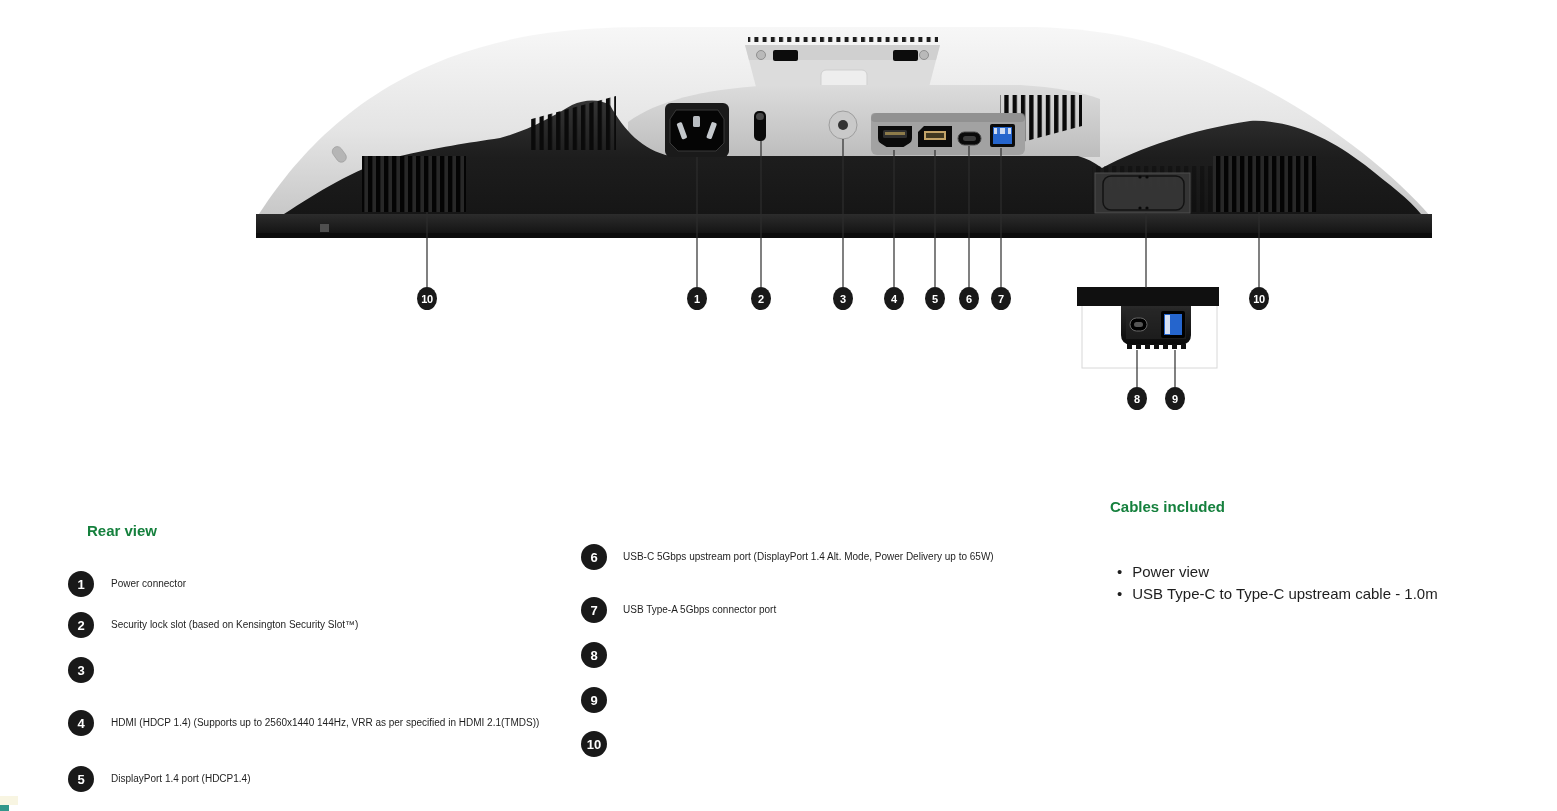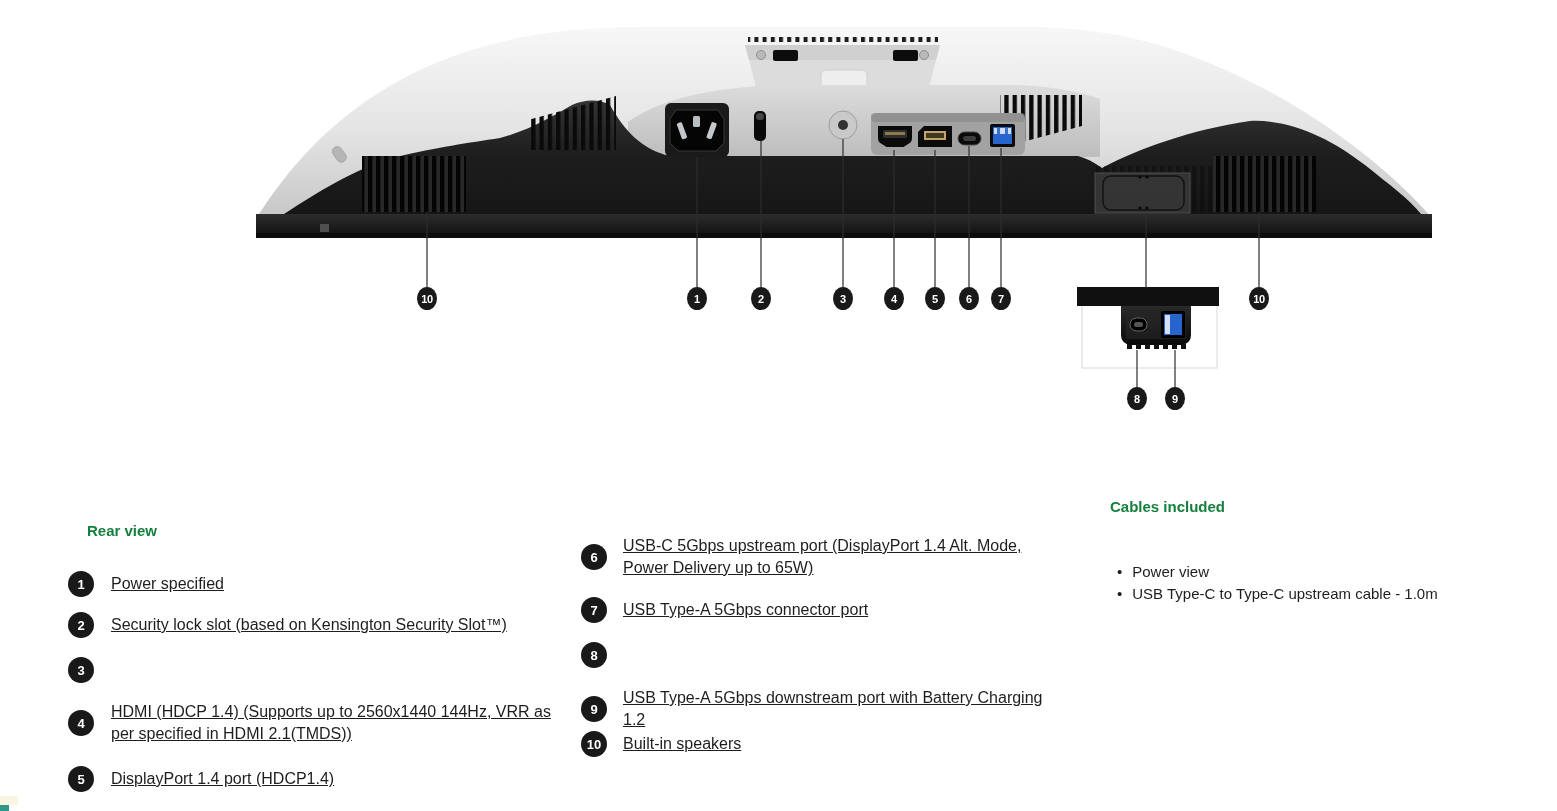--- a/index.html
+++ b/index.html
@@ -20,21 +20,21 @@
 
   
   .heading { position:absolute; font-size:15px; font-weight:700; color:#15803d; }
   .lrow { position:absolute; display:flex; align-items:center; }
   .lrow.gL { gap:17px; } .lrow.gM { gap:16px; }
   .li-badge {
     flex:0 0 auto; width:26px; height:26px; border-radius:50%;
     background:#191919; color:#fff; font-weight:700; font-size:13px;
     display:flex; align-items:center; justify-content:center;
   }
-  .li-text { font-size:16px; line-height:22px; color:#1e1e1e;text-decoration:underline; }
+  .li-text { font-size:10px; line-height:22px; color:#1e1e1e; }
   .wL { width:455px; } .wM { width:440px; }
   .two { min-height:46px; }
 
   .brow { position:absolute; display:flex; gap:10px; font-size:15px; line-height:22px; color:#1e1e1e; }
   .bdot { font-size:15px; line-height:22px; }
 
   .artifact { position:absolute; }
 </style>
 </head>
 <body>
@@ -231,21 +231,21 @@
     <div class="co-badge" style="left:417px;top:287px">10</div>
     <div class="co-badge" style="left:1249px;top:287px">10</div>
     <div class="co-badge" style="left:1127px;top:387px">8</div>
     <div class="co-badge" style="left:1165px;top:387px">9</div>
   </div>
 
   <div class="heading" style="left:87px;top:522px">Rear view</div>
 
   <div class="lrow gL" style="left:68px;top:571px">
     <span class="li-badge">1</span>
-    <span class="li-text wL">Power specified</span>
+    <span class="li-text wL">Power connector</span>
   </div>
   <div class="lrow gL" style="left:68px;top:612px">
     <span class="li-badge">2</span>
     <span class="li-text wL">Security lock slot (based on Kensington Security Slot™)</span>
   </div>
   <div class="lrow gL" style="left:68px;top:657px">
     <span class="li-badge">3</span>
   </div>
   <div class="lrow gL two" style="left:68px;top:700px">
     <span class="li-badge">4</span>
@@ -262,25 +262,23 @@
   </div>
   <div class="lrow gM" style="left:581px;top:597px">
     <span class="li-badge">7</span>
     <span class="li-text wM">USB Type-A 5Gbps connector port</span>
   </div>
   <div class="lrow gM" style="left:581px;top:642px">
     <span class="li-badge">8</span>
   </div>
   <div class="lrow gM" style="left:581px;top:687px">
     <span class="li-badge">9</span>
-    <span class="li-text wM">USB Type-A 5Gbps downstream port with Battery Charging 1.2</span>
   </div>
   <div class="lrow gM" style="left:581px;top:731px">
     <span class="li-badge">10</span>
-    <span class="li-text wM">Built-in speakers</span>
   </div>
 
   <div class="heading" style="left:1110px;top:498px">Cables included</div>
   <div class="brow" style="left:1117px;top:561px">
     <span class="bdot">•</span>
     <span>Power view</span>
   </div>
   <div class="brow" style="left:1117px;top:583px">
     <span class="bdot">•</span>
     <span>USB Type-C to Type-C upstream cable - 1.0m</span>

